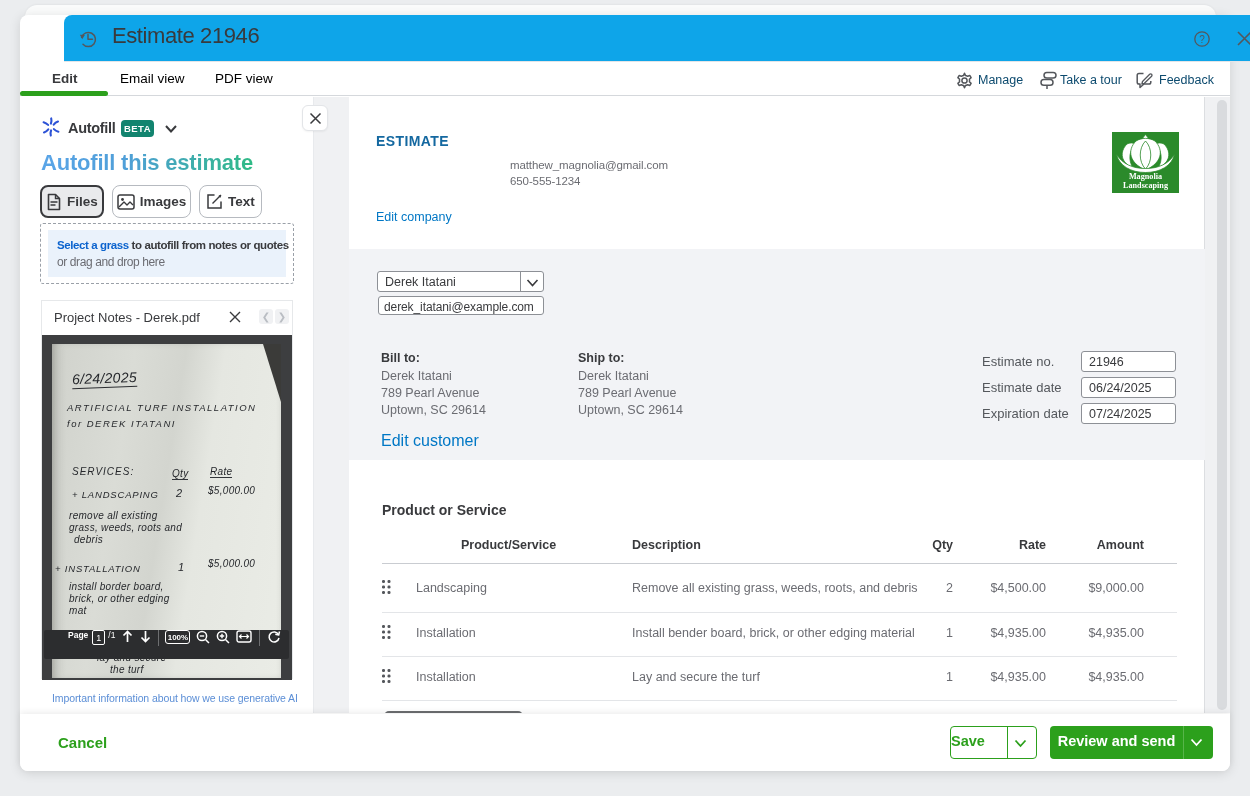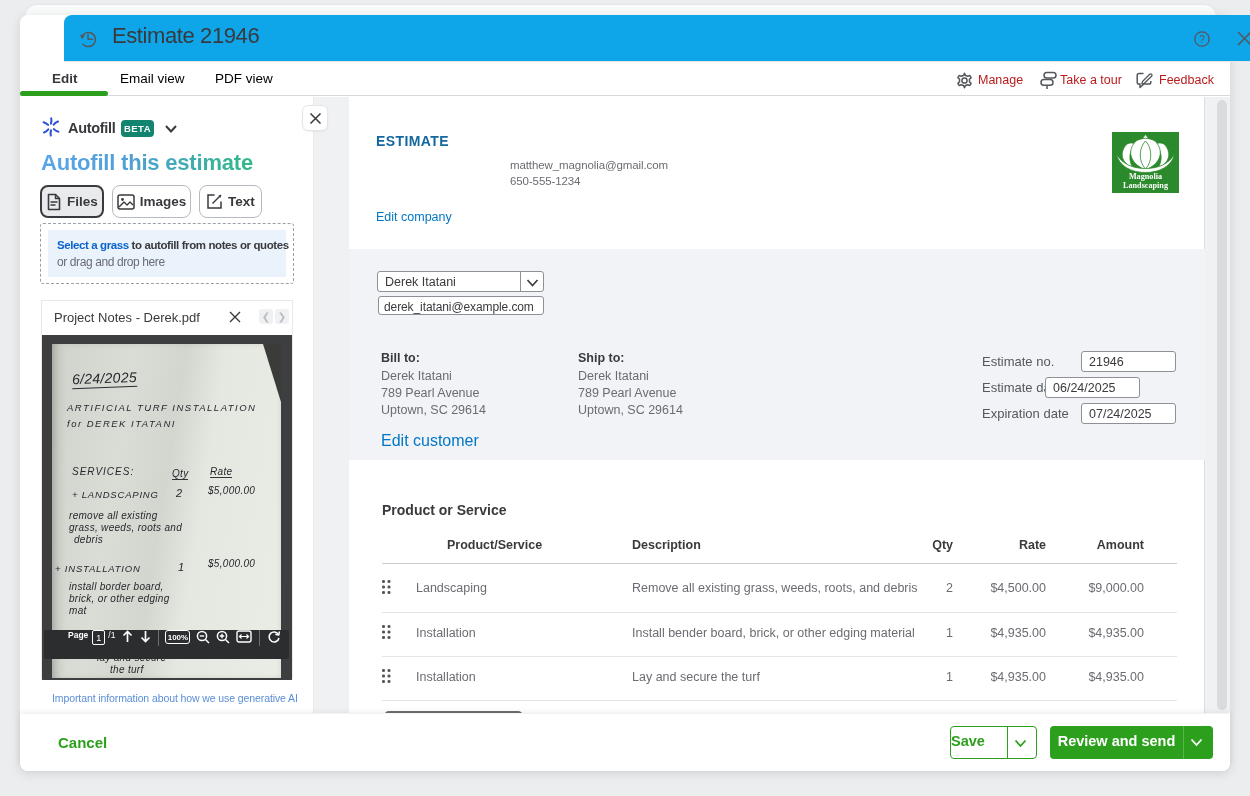--- a/index.html
+++ b/index.html
@@ -7,21 +7,21 @@
   .abs { position:absolute; }
   #modal { position:absolute; left:20px; top:15px; width:1210px; height:756px; background:#fff; border-radius:8px; box-shadow:0 2px 12px rgba(0,0,0,0.12); }
   
   #hdr { position:absolute; left:0; top:0; width:1210px; height:47px; border-bottom:1px solid #e3e5e8; border-radius:8px 8px 0 0; background:#0ea5e9;margin-left:44px; }
   #hdr .title { position:absolute; left:48px; top:8px; font-size:22px; color:#393a3d; letter-spacing:-0.4px; }
   
   #tabbar { position:absolute; left:0; top:48px; width:1210px; height:33px; background:#fff; border-bottom:1px solid #d5d8dc; }
   .tab { position:absolute; top:8px; font-size:13.5px; color:#000000; }
   .tab.active { color:#393a3d; font-weight:bold; }
   #greenline { position:absolute; left:0; top:28px; width:88px; height:5px; background:#2ca01c; border-radius:2.5px; }
-  .action { position:absolute; top:10px; font-size:12.5px; color:#b91c1c; }
+  .action { position:absolute; top:10px; font-size:12.5px; color:#0c4a6e; }
   
   #content { position:absolute; left:0; top:82px; width:1210px; height:616px; background:#f0f1f3; overflow:hidden; }
   
   #drawer { position:absolute; left:0; top:0; width:294px; height:616px; background:#fff; border-right:1px solid #e8eaed; }
   #drawerX { position:absolute; left:282px; top:8px; width:26px; height:26px; background:#fff; border:1px solid #e3e5e8; border-radius:6px; box-shadow:0 1px 2px rgba(0,0,0,0.05); z-index:5; }
   .beta { position:absolute; left:101px; top:23px; width:33px; height:17px; background:#12846f; color:#fff; font-size:9.5px; font-weight:bold; text-align:center; line-height:17px; border-radius:4px; letter-spacing:0.5px; }
   #grad { position:absolute; left:21px; top:53px; font-size:22px; font-weight:bold; letter-spacing:-0.2px; background:linear-gradient(90deg,#5aa5e8 0%, #4f9fd8 40%, #2fba85 100%); -webkit-background-clip:text; background-clip:text; color:transparent; }
   .fbtn { position:absolute; top:88px; height:33px; background:#fff; border:1px solid #b6bac0; border-radius:8px; font-size:13.5px; color:#393a3d; display:flex; align-items:center; justify-content:center; gap:5px; font-weight:bold;}
   .fbtn.sel { background:#e9eaec; border:2px solid #393a3d; }
   #dropzone { position:absolute; left:20px; top:126px; width:254px; height:61px; border:1.5px dashed #9aa0a8; border-radius:3px; }
@@ -130,30 +130,30 @@
         <div class="dtxt" style="position:absolute;left:32px;top:102px;font-size:12.5px;font-weight:bold;">Bill to:</div>
         <div class="gtxt" style="position:absolute;left:32px;top:119px;font-size:12.5px;line-height:17.2px;">Derek Itatani<br>789 Pearl Avenue<br>Uptown, SC 29614</div>
         <div class="dtxt" style="position:absolute;left:229px;top:102px;font-size:12.5px;font-weight:bold;">Ship to:</div>
         <div class="gtxt" style="position:absolute;left:229px;top:119px;font-size:12.5px;line-height:17.2px;">Derek Itatani<br>789 Pearl Avenue<br>Uptown, SC 29614</div>
         <div class="gtxt" style="position:absolute;left:633px;top:105px;font-size:13px;color:#54575c;">Estimate no.</div>
         <div class="gtxt" style="position:absolute;left:633px;top:131px;font-size:13px;color:#54575c;">Estimate date</div>
         <div class="gtxt" style="position:absolute;left:633px;top:157px;font-size:13px;color:#54575c;">Expiration date</div>
         <div class="inputbox" style="left:732px;top:102px;width:95px;height:21px;">
             <div style="position:absolute;left:7px;top:3px;">21946</div>
           </div>
-        <div class="inputbox" style="left:696px;top:128px;width:95px;height:21px;text-align:center;">
+        <div class="inputbox" style="left:732px;top:128px;width:95px;height:21px;text-align:center;">
             <div style="position:absolute;left:7px;top:3px;">06/24/2025</div>
           </div>
         <div class="inputbox" style="left:732px;top:154px;width:95px;height:21px;">
             <div style="position:absolute;left:7px;top:3px;">07/24/2025</div>
           </div>
         <div class="blue" style="position:absolute;left:32px;top:183px;font-size:16px;">Edit customer</div>
       </div>
       <div class="dtxt" style="position:absolute;left:33px;top:405px;font-size:14px;font-weight:bold;">Product or Service</div>
-      <div class="th" style="left:50px;top:441px;padding-left:48px;">Product/Service</div>
+      <div class="th" style="left:64px;top:441px;padding-left:48px;">Product/Service</div>
       <div class="th" style="left:283px;top:441px;">Description</div>
       <div class="th" style="left:560px;top:441px;width:44px;text-align:right;">Qty</div>
       <div class="th" style="left:627px;top:441px;width:70px;text-align:right;">Rate</div>
       <div class="th" style="left:715px;top:441px;width:80px;text-align:right;">Amount</div>
       <div class="rowline" style="top:466px;background:#c9ccd1;"></div>
       <div class="rowline" style="top:515px;"></div>
       <div class="rowline" style="top:559px;"></div>
       <div class="rowline" style="top:603px;"></div>
 
       <div class="drag" style="top:482px;"></div>

